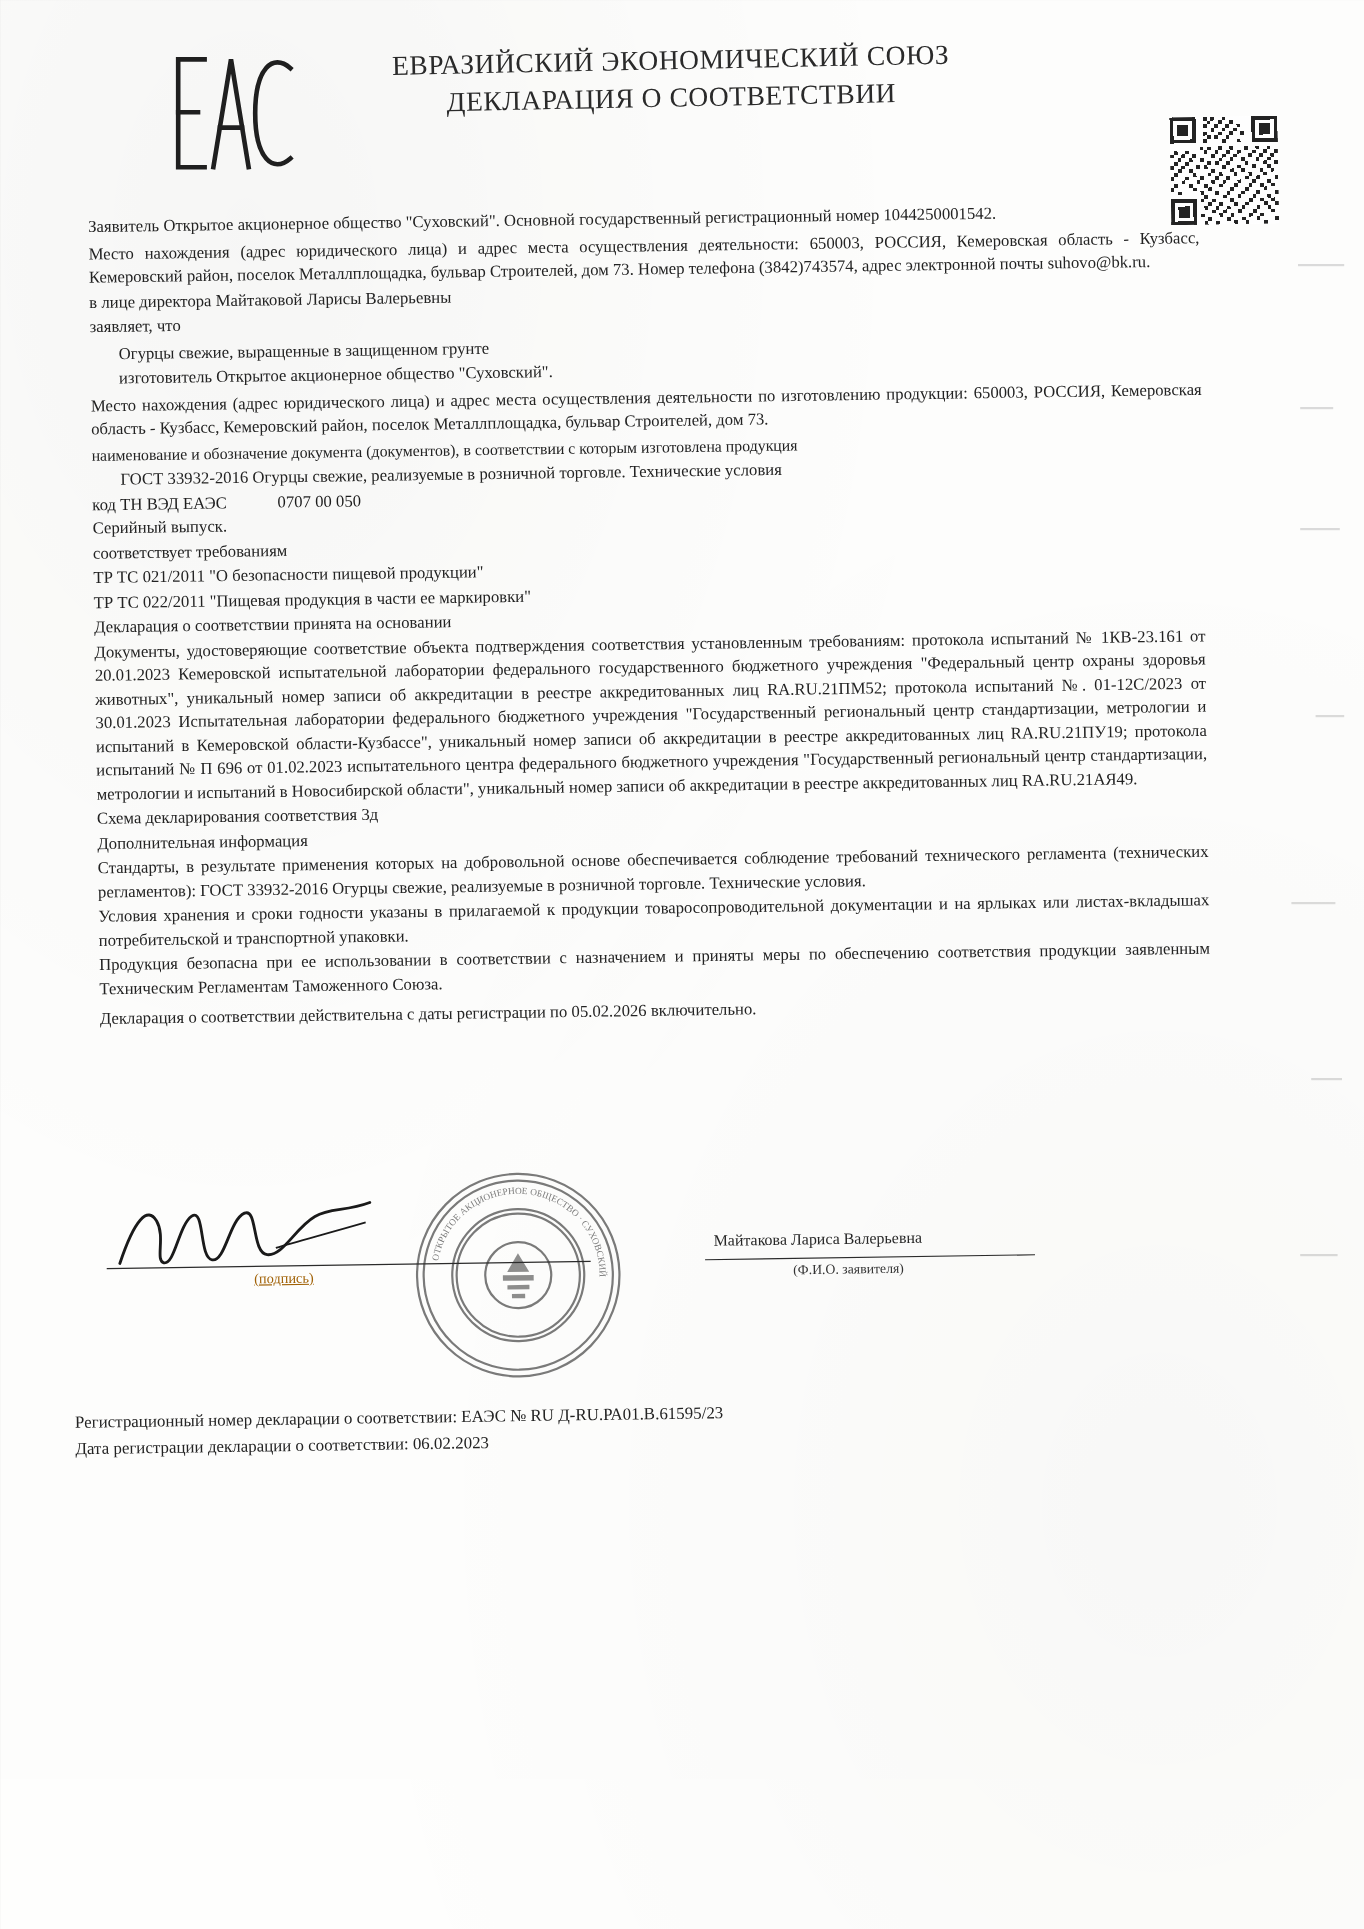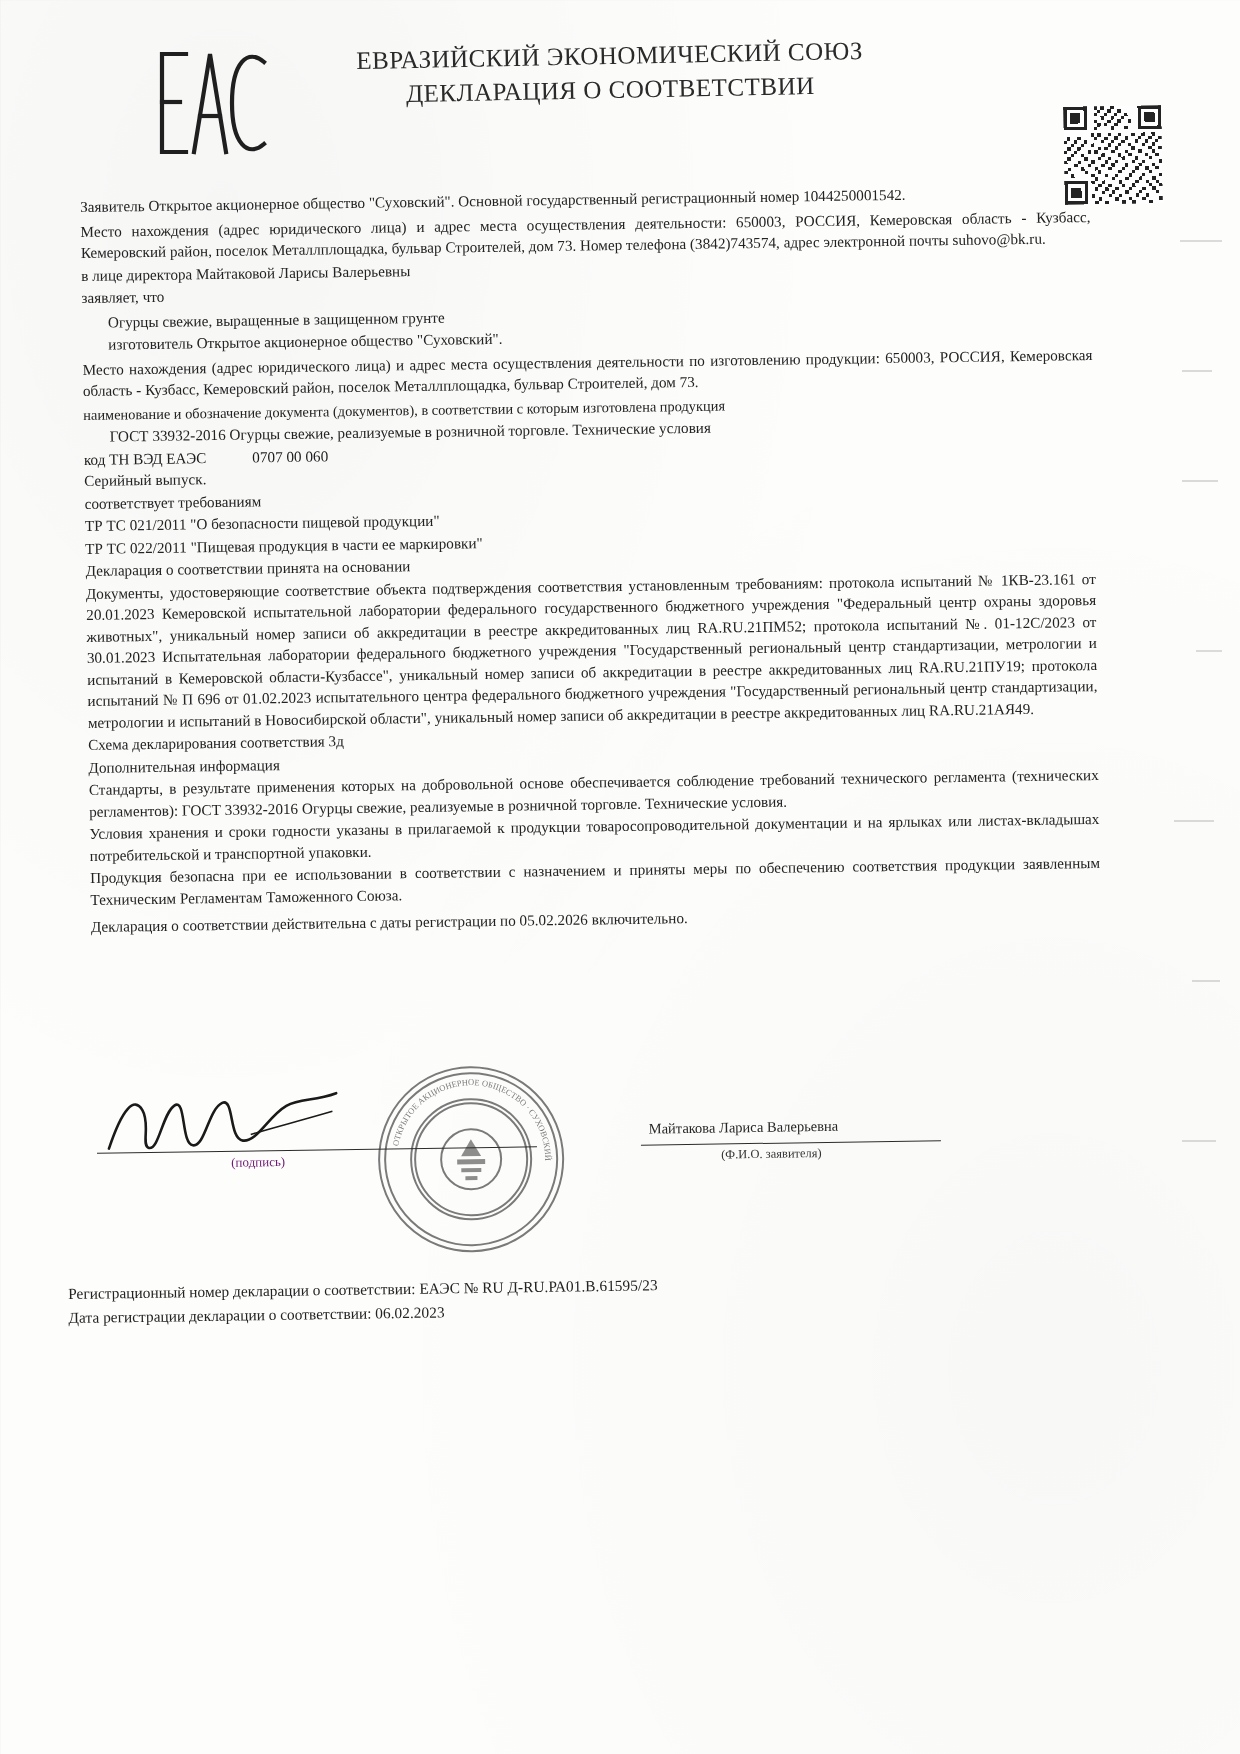--- a/index.html
+++ b/index.html
@@ -117,21 +117,22 @@
     left: 16px;
     top: 68px;
     width: 440px;
     border-bottom: 1.4px solid #2b2b2b;
   }
   .sign-caption {
     position: absolute;
     left: 150px;
     top: 72px;
     font-size: 13px;
-    color: #701a75;
+    color: #a16207;
+    text-decoration: underline;
   }
   .scribble {
     position: absolute;
     left: 20px;
     top: 6px;
     width: 250px;
     height: 70px;
   }
   .name-line {
     position: absolute;
@@ -417,21 +418,21 @@
     <div class="gap-sm"></div>
     <p class="p indent">Огурцы свежие, выращенные в защищенном грунте</p>
     <p class="p indent">изготовитель Открытое акционерное общество "Суховский".</p>
     <div class="gap-sm"></div>
     <p class="p">Место нахождения (адрес юридического лица) и адрес места осуществления деятельности по изготовлению продукции: 650003, РОССИЯ, Кемеровская область - Кузбасс, Кемеровский район, поселок Металлплощадка, бульвар Строителей, дом 73.</p>
     <div class="gap-sm"></div>
     <p class="p small">наименование и обозначение документа (документов), в соответствии с которым изготовлена продукция</p>
     <p class="p indent">ГОСТ 33932-2016 Огурцы свежие, реализуемые в розничной торговле. Технические условия</p>
     <div class="kv">
       <span class="k">код ТН ВЭД ЕАЭС</span>
-      <span class="v">0707 00 060</span>
+      <span class="v">0707 00 050</span>
     </div>
     <p class="p">Серийный выпуск.</p>
     <p class="p">соответствует требованиям</p>
     <p class="p">ТР ТС 021/2011 "О безопасности пищевой продукции"</p>
     <p class="p">ТР ТС 022/2011 "Пищевая продукция в части ее маркировки"</p>
     <p class="p">Декларация о соответствии принята на основании</p>
     <p class="p">Документы,  удостоверяющие  соответствие  объекта  подтверждения  соответствия  установленным  требованиям: протокола  испытаний  №  1КВ-23.161  от  20.01.2023  Кемеровской  испытательной  лаборатории  федерального государственного  бюджетного  учреждения  "Федеральный  центр  охраны  здоровья  животных",  уникальный  номер записи об аккредитации в реестре аккредитованных лиц RA.RU.21ПМ52; протокола  испытаний  №.  01-12С/2023  от  30.01.2023  Испытательная  лаборатории  федерального  бюджетного учреждения "Государственный региональный центр стандартизации, метрологии и испытаний в Кемеровской области-Кузбассе", уникальный номер записи об аккредитации в реестре аккредитованных лиц RA.RU.21ПУ19; протокола  испытаний  №  П  696  от  01.02.2023  испытательного  центра  федерального  бюджетного  учреждения "Государственный  региональный  центр  стандартизации,  метрологии  и  испытаний  в  Новосибирской  области", уникальный номер записи об аккредитации в реестре аккредитованных лиц RA.RU.21АЯ49.</p>
     <p class="p">Схема декларирования соответствия 3д</p>
     <p class="p">Дополнительная информация</p>
     <p class="p">Стандарты,  в  результате  применения  которых  на  добровольной  основе  обеспечивается  соблюдение  требований технического  регламента  (технических  регламентов):  ГОСТ  33932-2016  Огурцы  свежие,  реализуемые  в  розничной торговле. Технические условия.</p>

